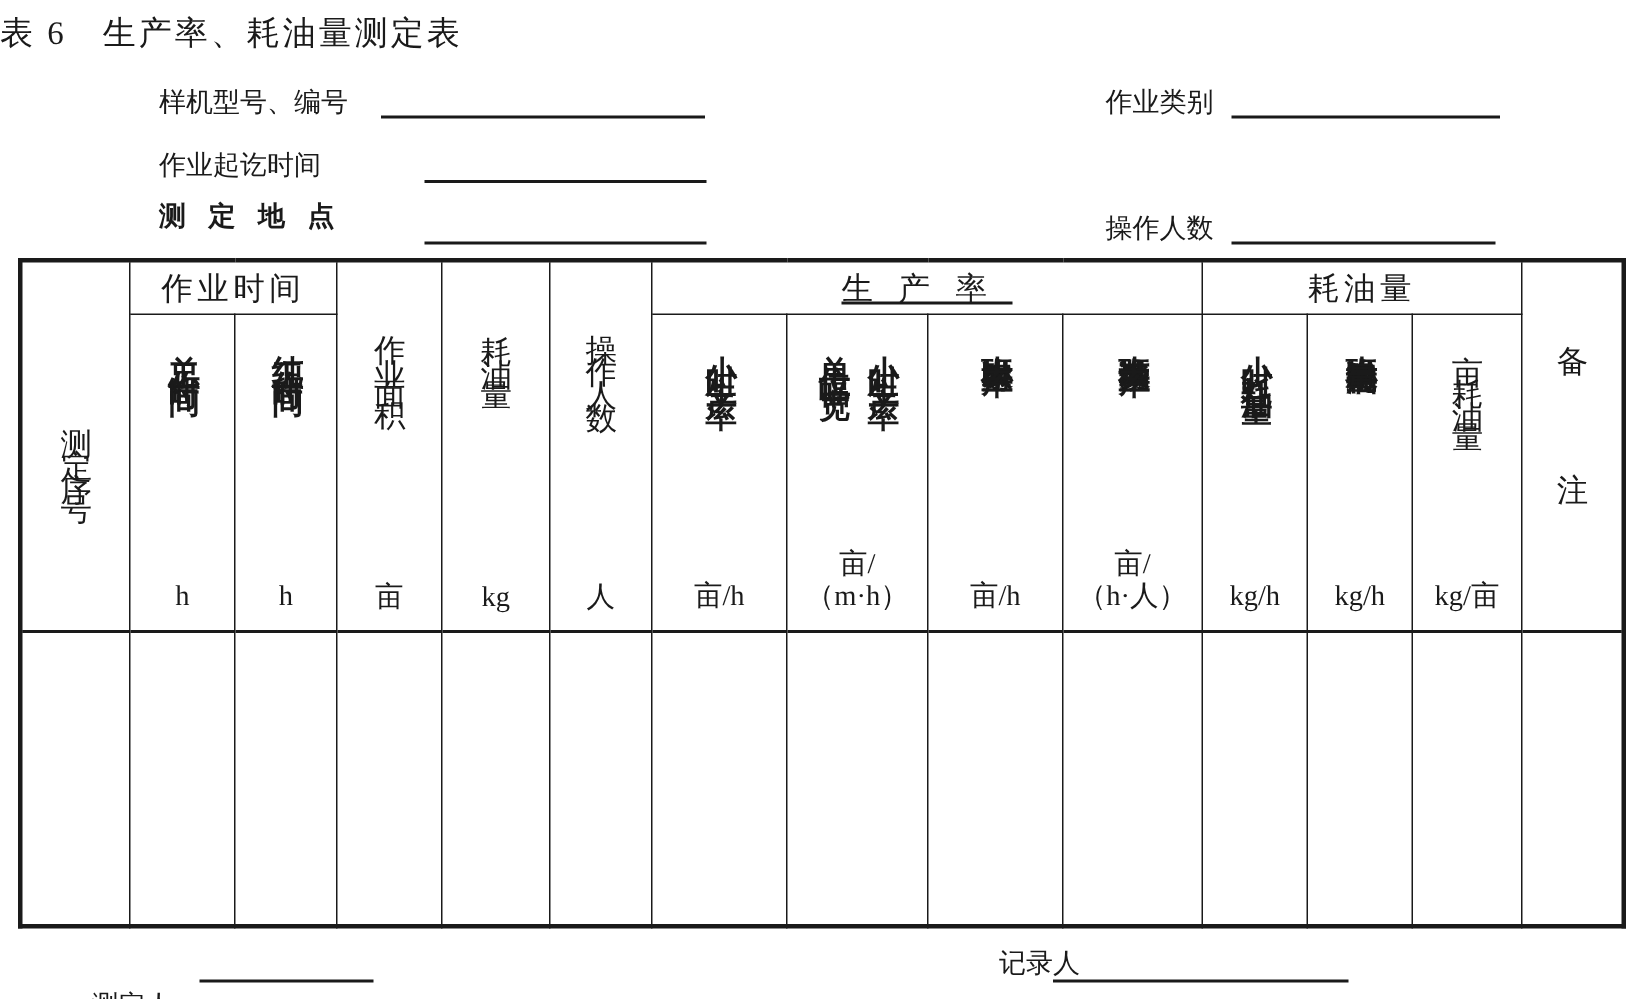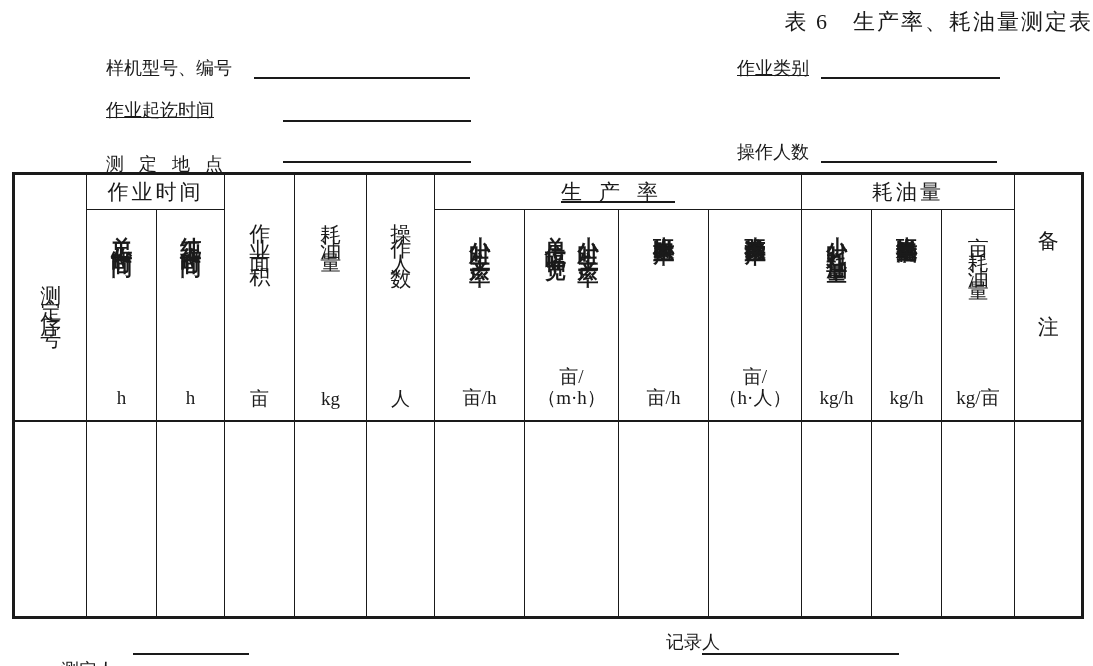--- a/index.html
+++ b/index.html
@@ -1,21 +1,21 @@
 <!DOCTYPE html>
 <html><head>
 <meta charset="utf-8">
 <style>
   html,body{margin:0;padding:0;background:#ffffff;}
   .page{
     position:relative;width:1093px;height:666px;background:#ffffff;
     font-family:"Liberation Serif","DejaVu Serif",serif;color:#1a1a1a;overflow:hidden;
   }
   .title{
-    position:absolute;left:0;top:7px;width:100%;text-align:right;
+    position:absolute;left:0;top:7px;width:100%;text-align:left;
     font-size:22px;letter-spacing:2px;
   }
   .lbl{position:absolute;font-size:18px;line-height:24px;white-space:nowrap;}
   .lbl.spread{letter-spacing:15px;}
   .fill{position:absolute;height:2px;background:#1a1a1a;}
 
   table.form-table{
     position:absolute;left:12px;top:172px;width:1069px;
     border-collapse:collapse;table-layout:fixed;
     border:3px solid #1a1a1a;
@@ -53,27 +53,27 @@
 </head>
 <body>
 
 <div class="page">
 
   <div class="title">表 6　生产率、耗油量测定表</div>
 
   <div class="lbl" style="left:106px;top:56px;">样机型号、编号</div>
   <div class="fill" style="left:254px;top:77px;width:216px;"></div>
 
-  <div class="lbl" style="left:737px;top:56px;text-decoration:underline;">作业类别</div>
+  <div class="lbl" style="left:737px;top:56px;">作业类别</div>
   <div class="fill" style="left:821px;top:77px;width:179px;"></div>
 
-  <div class="lbl" style="left:106px;top:98px;text-decoration:underline;">作业起讫时间</div>
+  <div class="lbl" style="left:106px;top:98px;">作业起讫时间</div>
   <div class="fill" style="left:283px;top:120px;width:188px;"></div>
 
-  <div class="lbl spread" style="left:106px;top:152px;">测定地点</div>
+  <div class="lbl spread" style="left:106px;top:132px;font-weight:bold;">测定地点</div>
   <div class="fill" style="left:283px;top:161px;width:188px;"></div>
 
   <div class="lbl" style="left:737px;top:140px;">操作人数</div>
   <div class="fill" style="left:821px;top:161px;width:176px;"></div>
 
   <table class="form-table">
     <colgroup>
       <col style="width:73px">
         <col style="width:70px">
         <col style="width:68px">

